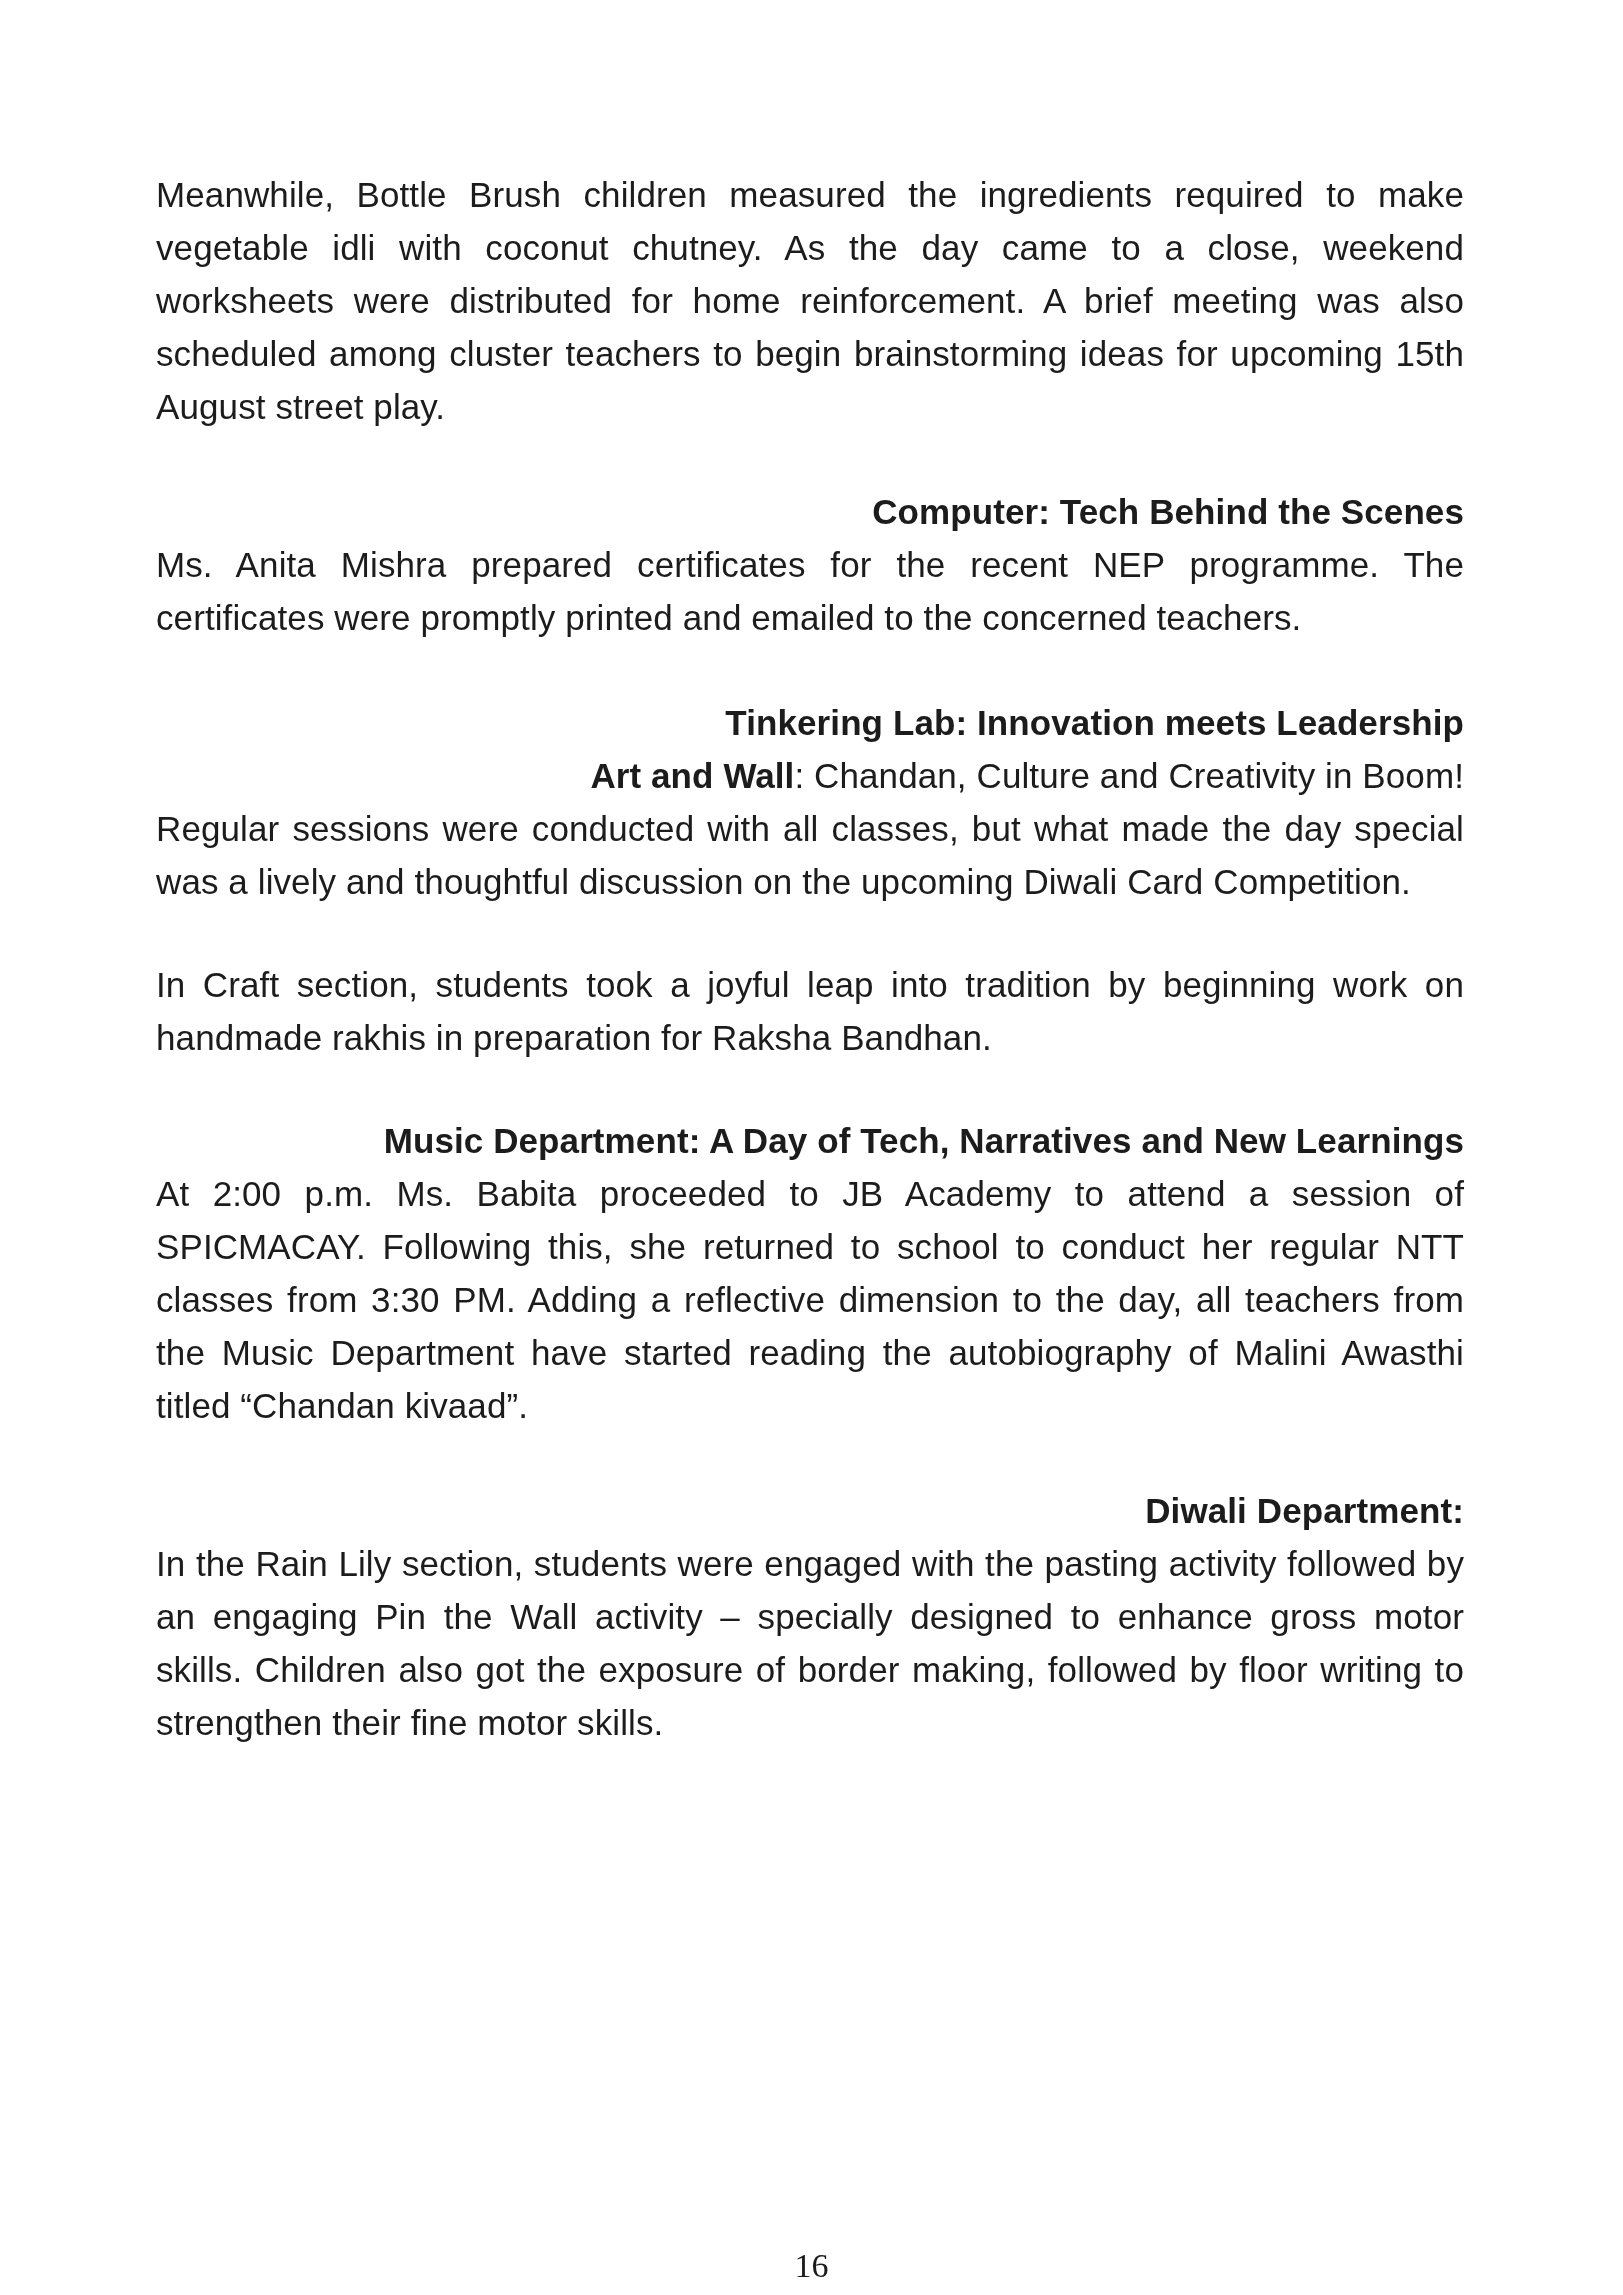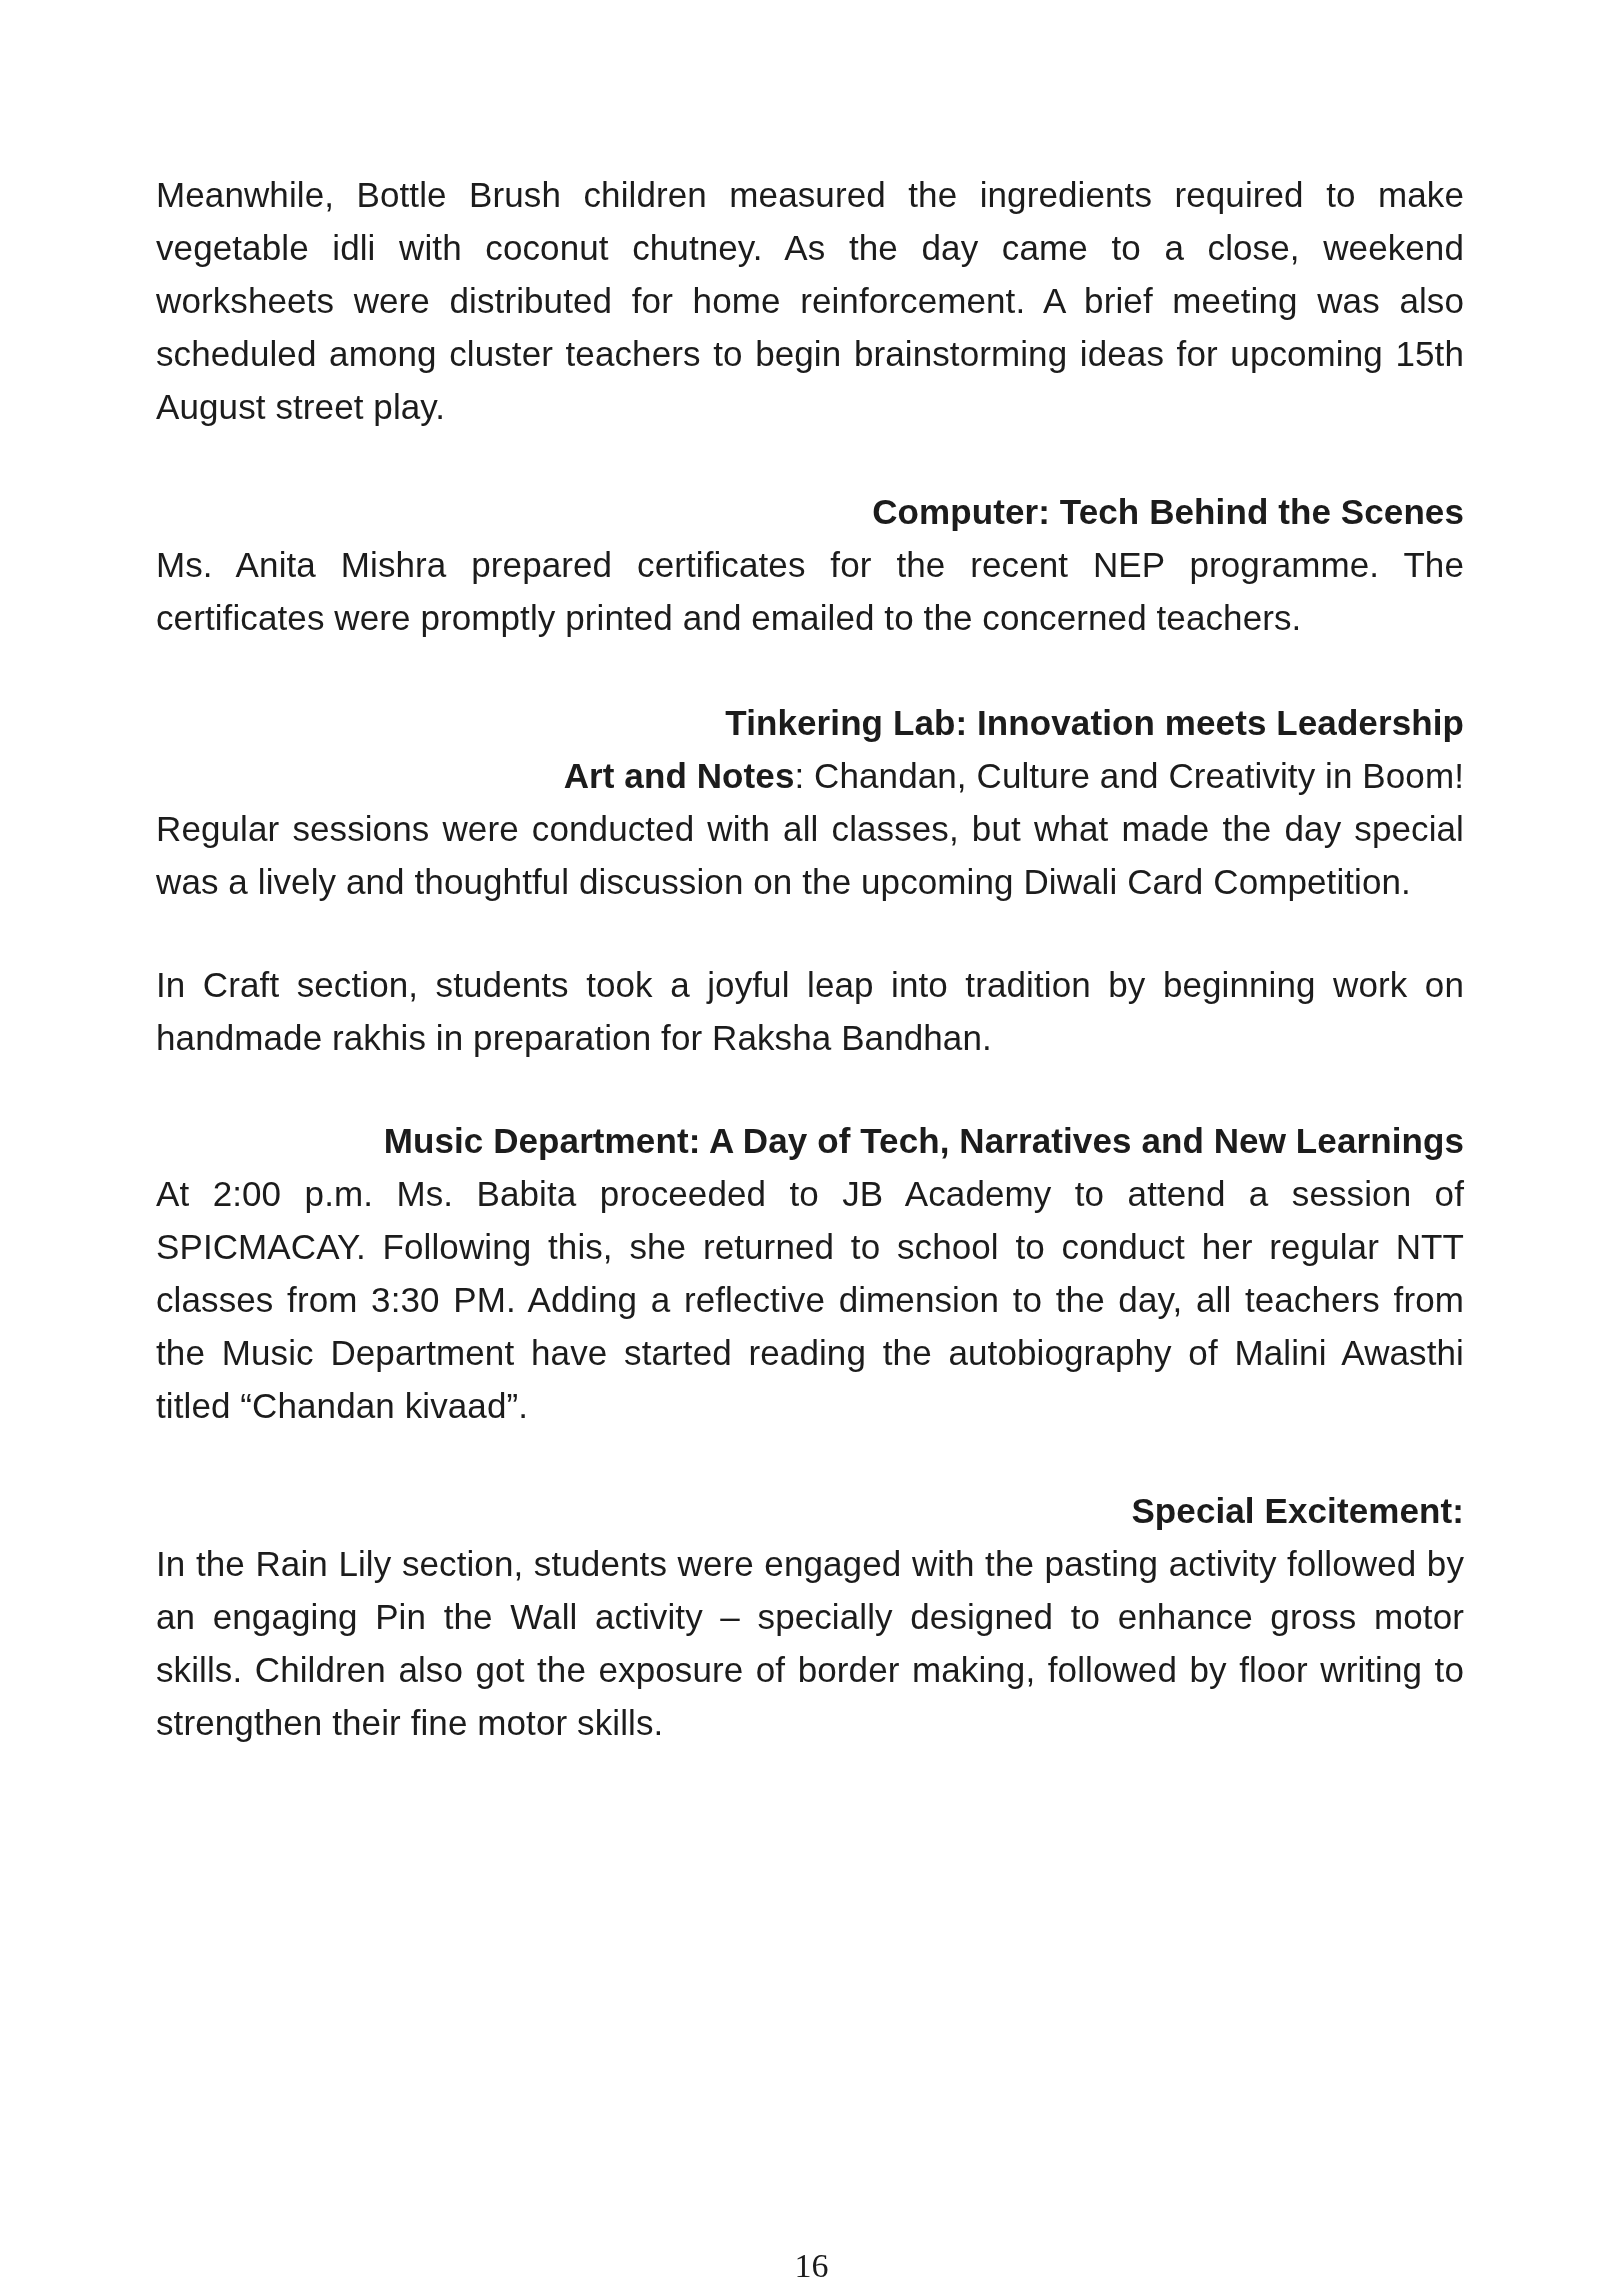--- a/index.html
+++ b/index.html
@@ -68,34 +68,34 @@
       <h2 class="heading">Computer: Tech Behind the Scenes</h2>
       <p class="para heading-para">Ms. Anita Mishra prepared certificates for the recent NEP programme. The certificates were promptly printed and emailed to the concerned teachers.</p>
     </div>
 
     <div>
       <h2 class="heading">Tinkering Lab: Innovation meets Leadership</h2>
     </div>
 
     <div>
       <div class="heading mixed-heading">
-        <span class="bold-part">Art and Notes</span><span class="normal-part">: Chandan, Culture and Creativity in Boom!</span>
+        <span class="bold-part">Art and Wall</span><span class="normal-part">: Chandan, Culture and Creativity in Boom!</span>
       </div>
       <p class="para heading-para tight-after">Regular sessions were conducted with all classes, but what made the day special was a lively and thoughtful discussion on the upcoming Diwali Card Competition.</p>
     </div>
 
     <p class="para extra-gap tight-after">In Craft section, students took a joyful leap into tradition by beginning work on handmade rakhis in preparation for Raksha Bandhan.</p>
 
     <div>
       <h2 class="heading">Music Department: A Day of Tech, Narratives and New Learnings</h2>
       <p class="para heading-para">At 2:00 p.m. Ms. Babita proceeded to JB Academy to attend a session of SPICMACAY. Following this, she returned to school to conduct her regular NTT classes from 3:30 PM. Adding a reflective dimension to the day, all teachers from the Music Department have started reading the autobiography of Malini Awasthi titled “Chandan kivaad”.</p>
     </div>
 
     <div>
-      <h2 class="heading">Special Excitement:</h2>
+      <h2 class="heading">Diwali Department:</h2>
       <p class="para heading-para">In the Rain Lily section, students were engaged with the pasting activity followed by an engaging  Pin the Wall activity – specially designed to enhance gross motor skills. Children also got the exposure of border making, followed by floor writing to strengthen their fine motor skills.</p>
     </div>
 
   </div>
 
   <div class="page-number">16</div>
 </div>
 
 
 </body></html>

